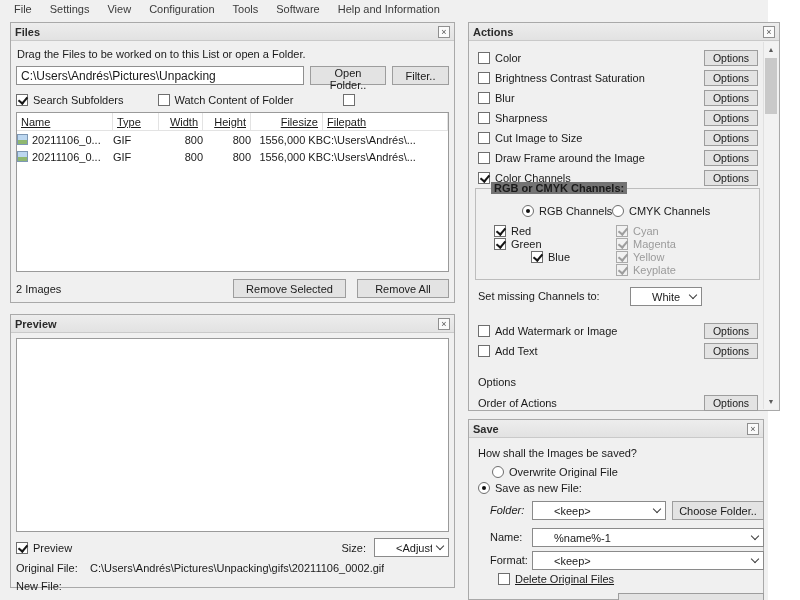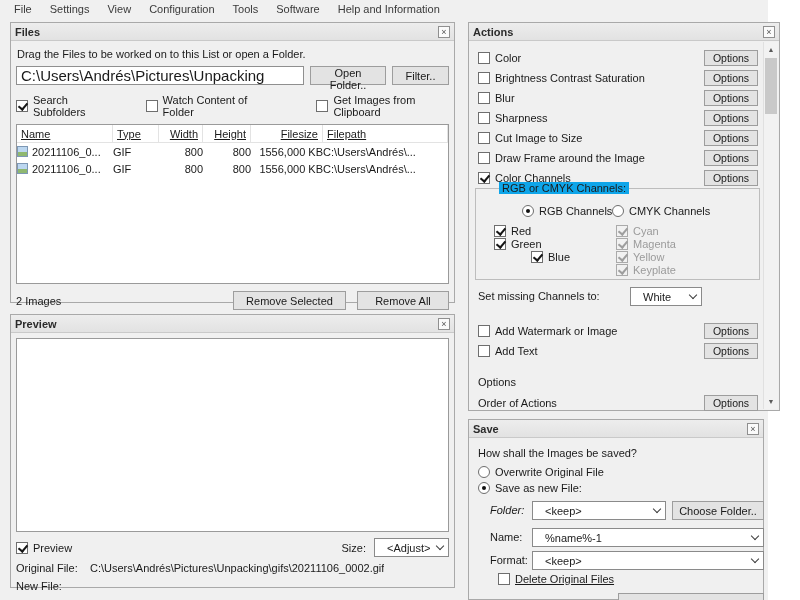--- a/index.html
+++ b/index.html
@@ -22,34 +22,34 @@
   .panel { position:absolute; background:#f0f0f0; border:1px solid #a9a9a9; }
   .panel-title { height:18px; background:linear-gradient(#ededed,#e2e2e2); border-bottom:1px solid #c9c9c9; display:flex; align-items:center; padding:0 4px; }
   .pt-text { font-weight:bold; color:#2b2b2b; }
   .close-box { margin-left:auto; width:12px; height:12px; border:1px solid #8f8f8f; background:#fafafa; color:#555; font-size:9px; line-height:10px; text-align:center; cursor:default; }
 
   .pbody { padding:5px; }
   .row { display:flex; align-items:center; }
 
   
   .btn { background:#e3e3e3; border:1px solid #9d9d9d; height:19px; font-family:"Liberation Sans",sans-serif; font-size:11px; color:#1a1a1a; padding:0 5px; cursor:default; }
-  .text-input { flex:1; height:19px; background:#fff; border:1px solid #8f8f8f; font-family:"Liberation Sans",sans-serif; font-size:15px; padding:0 4px; color:#1a1a1a; }
+  .text-input { flex:1; height:19px; background:#fff; border:1px solid #8f8f8f; font-family:"Liberation Sans",sans-serif; font-size:12px; padding:0 4px; color:#1a1a1a; }
 
   .cb { display:inline-flex; align-items:center; gap:5px; cursor:default; }
   .cb .box { width:12px; height:12px; background:#fff; border:1px solid #6e6e6e; position:relative; flex:none; }
   .cb.checked .box::after { content:""; position:absolute; left:3px; top:0px; width:4px; height:7px; border:solid #161616; border-width:0 2px 2px 0; transform:rotate(40deg); }
   .cb.disabled .box { background:#f1f1f1; border-color:#aaaaaa; }
   .cb.disabled .box::after { border-color:#9e9e9e; }
   .cb.disabled .lbl { color:#9b9b9b; }
 
   .radio { display:inline-flex; align-items:center; gap:5px; cursor:default; }
   .radio .circ { width:12px; height:12px; border:1px solid #6e6e6e; border-radius:50%; background:#fff; position:relative; flex:none; }
   .radio.selected .circ::after { content:""; position:absolute; inset:3px; border-radius:50%; background:#111; }
 
-  .dd { display:flex; align-items:center; background:#fff; border:1px solid #8a8a8a; height:19px; padding-left:12px; cursor:default; }
+  .dd { display:flex; align-items:center; background:#fff; border:1px solid #8a8a8a; height:19px; padding-left:21px; cursor:default; }
   .dd-text { flex:1; white-space:nowrap; overflow:hidden; }
   .chev { width:16px; height:100%; display:flex; align-items:center; justify-content:center; flex:none; }
   .chev::before { content:""; width:5px; height:5px; border-right:1.5px solid #3c3c3c; border-bottom:1.5px solid #3c3c3c; transform:rotate(45deg); margin-top:-3px; }
 
   
   #files-panel { left:10px; top:22px; width:445px; height:281px; }
   .hint { margin-top:2px; padding-left:1px; }
   .path-row { margin-top:6px; gap:6px; }
   .cb-row { margin-top:9px; }
   .cb-row .cb + .cb { margin-left:34px; }
@@ -78,21 +78,21 @@
   .fl-label { width:74px; flex:none; }
   .fl-value { white-space:nowrap; overflow:hidden; }
 
   
   #actions-panel { left:468px; top:22px; width:312px; height:389px; }
   .abody { position:absolute; top:19px; left:1px; right:16px; bottom:1px; }
   .arow { position:absolute; left:0; right:0; height:20px; display:flex; align-items:center; padding:0 5px 0 8px; }
   .opt-btn { margin-left:auto; width:54px; height:16px; font-size:10.5px; padding:0; }
 
   .groupbox { position:absolute; top:146px; left:5px; right:3px; height:92px; border:1px solid #bdbdbd; }
-  .legend { position:absolute; top:-7px; left:23px; background:#0ea5e9; padding:0 3px; }
+  .legend { position:absolute; top:-7px; left:15px; background:#737373; padding:0 3px;font-weight:bold; }
   .g-rgb-radio { position:absolute; left:12px; top:16px;padding-left:34px; }
   .g-cmyk-radio { position:absolute; left:136px; top:16px; }
   .chan { position:absolute; }
 
   .missing-row { position:absolute; top:245px; left:0; right:0; height:19px; }
   .missing-row .mlabel { position:absolute; left:8px; top:3px; }
   .missing-row .dd { position:absolute; left:160px; top:0; width:72px; }
 
   .options-text { position:absolute; top:334px; left:8px; }
   .order-row { position:absolute; top:352px; left:0; right:0; height:17px; display:flex; align-items:center; padding:0 5px 0 8px; }
@@ -100,21 +100,21 @@
   .scrollbar { position:absolute; top:19px; right:1px; width:15px; bottom:1px; background:#f2f2f2; border-left:1px solid #e0e0e0; }
   .sb-btn { position:absolute; left:0; right:0; height:15px; background:#f2f2f2; color:#5a5a5a; font-size:7px; text-align:center; line-height:15px; }
   .sb-up { top:0; }
   .sb-down { bottom:0; }
   .sb-thumb { position:absolute; left:1px; right:1px; top:16px; height:56px; background:#c9c9c9; }
 
   
   #save-panel { left:468px; top:419px; width:296px; height:181px; }
   .sbody { position:absolute; top:19px; left:1px; right:1px; height:162px; }
   .squestion { position:absolute; top:8px; left:8px; }
-  .s-radio1 { position:absolute; top:27px; left:8px; }
+  .s-radio1 { position:absolute; top:27px; left:22px; }
   .s-radio2 { position:absolute; top:43px; left:8px; }
   .s-label { position:absolute; line-height:19px; }
   .folder-row-label { top:62px; left:20px;font-style:italic; }
   .name-row-label { top:89px; left:20px; }
   .format-row-label { top:112px; left:20px; }
   .folder-dd { position:absolute; top:62px; left:62px; width:134px; }
   .choose-folder-btn { position:absolute; top:62px; left:202px; width:92px; }
   .name-dd { position:absolute; top:89px; left:62px; width:232px; }
   .format-dd { position:absolute; top:112px; left:62px; width:232px; }
   .delete-cb { position:absolute; top:134px; left:28px;text-decoration:underline; }
@@ -151,21 +151,20 @@
         <label class="cb checked">
           <span class="box"></span>
           <span class="lbl">Search Subfolders</span>
         </label>
         <label class="cb">
           <span class="box"></span>
           <span class="lbl">Watch Content of Folder</span>
         </label>
         <label class="cb">
           <span class="box"></span>
-          <span class="lbl">Get Images from Clipboard</span>
         </label>
       </div>
 
       <div class="file-table">
         <div class="ft-grid ft-header">
           <div>Name</div>
           <div>Type</div>
           <div class="num">Width</div>
           <div class="num">Height</div>
           <div class="num">Filesize</div>

